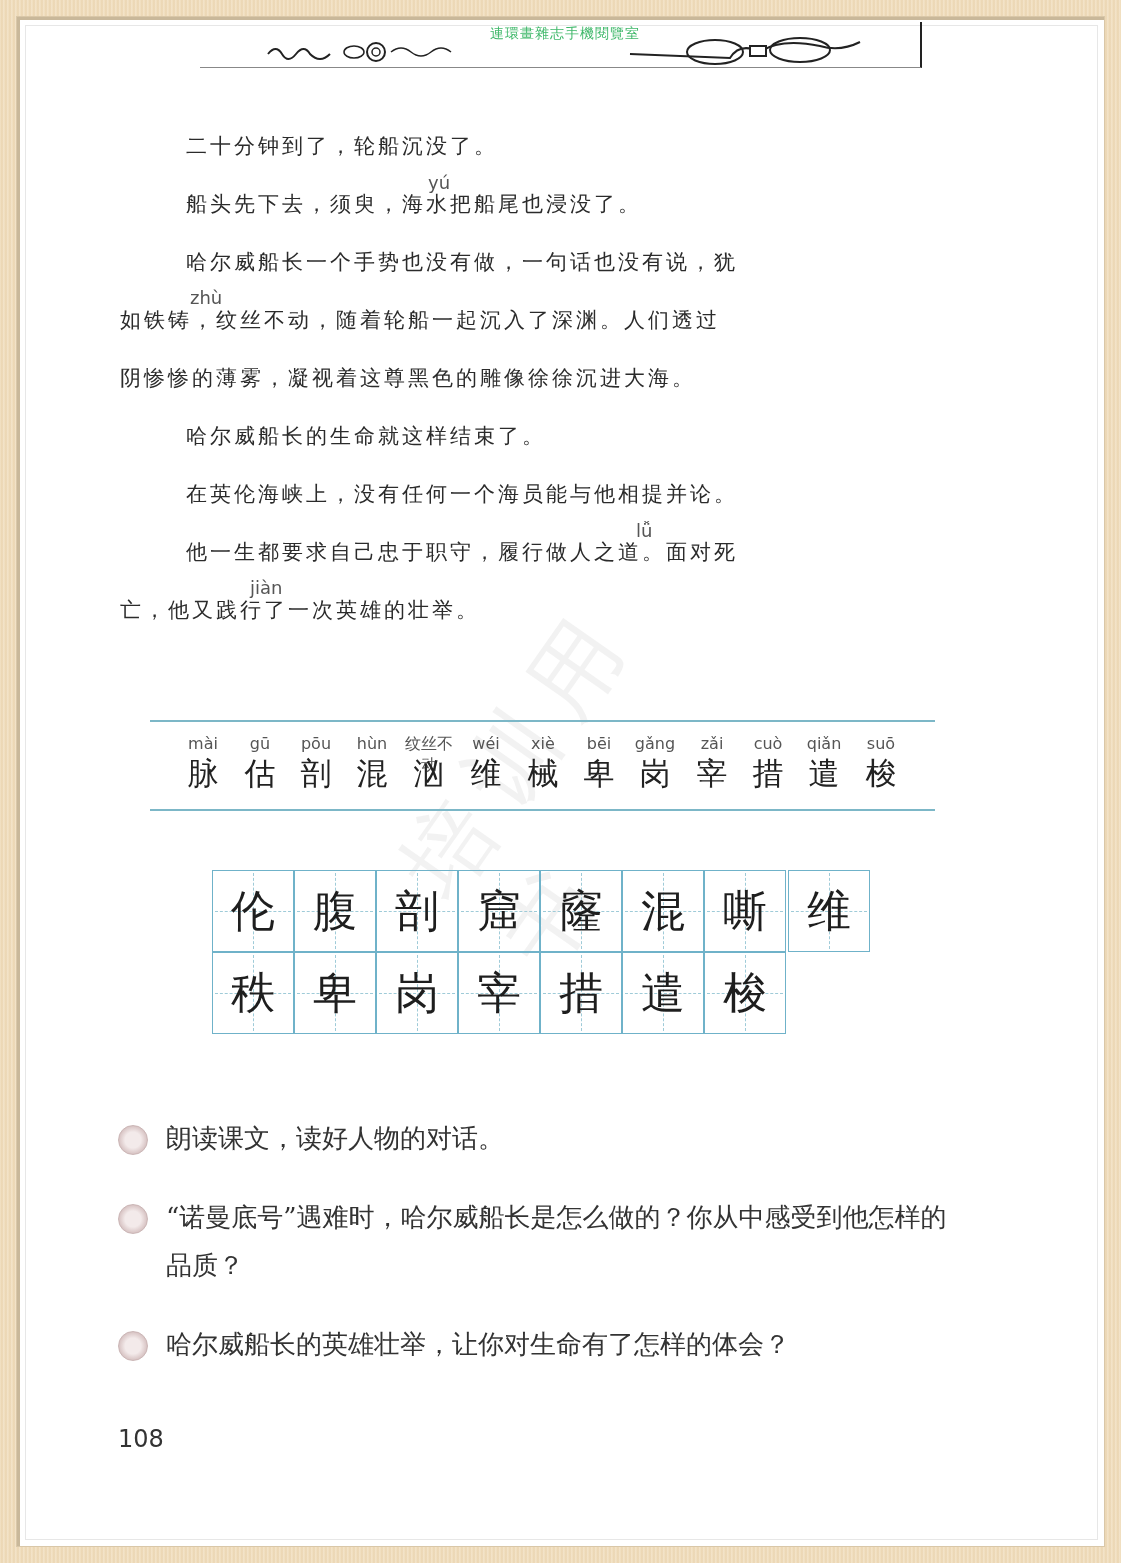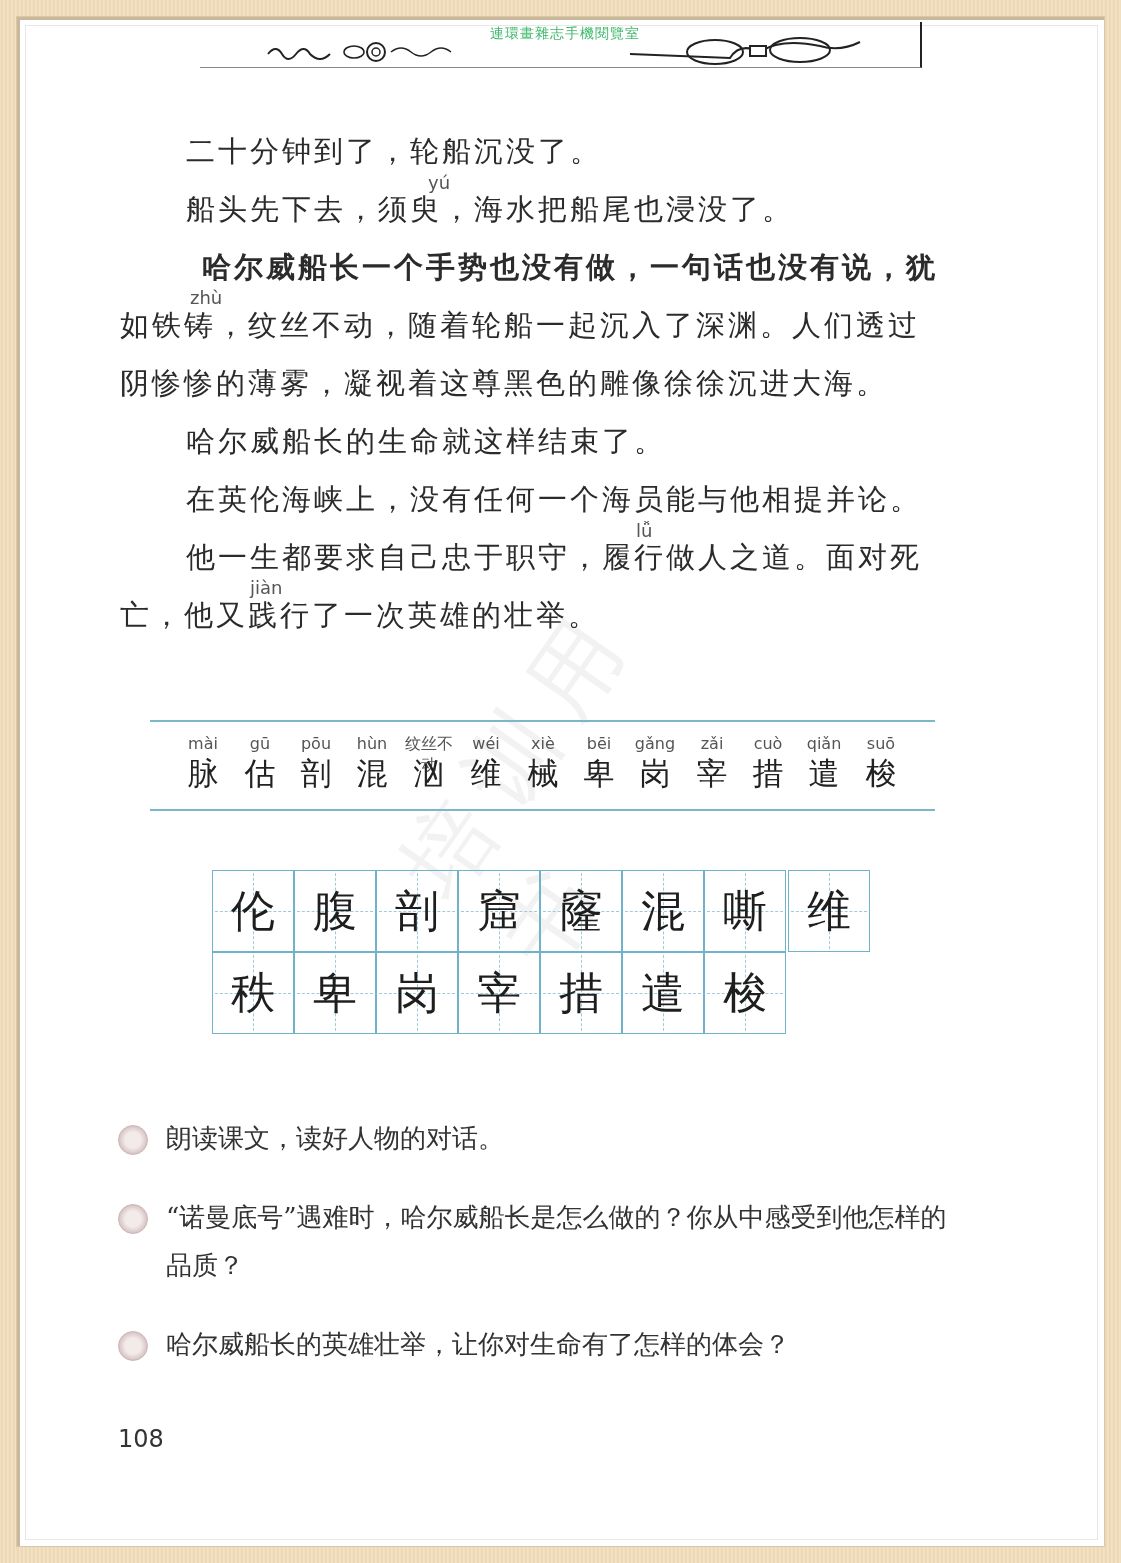--- a/index.html
+++ b/index.html
@@ -34,21 +34,21 @@
   }
   .banner .vine {
     position: absolute; left: 66px; top: 20px; width: 260px; height: 20px;
   }
   .banner .bow {
     position: absolute; left: 420px; top: 10px; width: 260px; height: 34px;
   }
   
   .para {
     position: absolute; left: 120px; width: 850px;
-    font-size: 29px; letter-spacing: 3px; white-space: nowrap;
+    font-size: 21px; letter-spacing: 3px; white-space: nowrap;
     color: #2b2b2b;
   }
   .ruby {
     position: absolute; font-family: "DejaVu Sans", sans-serif; font-size: 18px; color: #555;
     letter-spacing: 0;
   }
   
   .band-line {
     position: absolute; left: 150px; width: 785px; height: 2px; background: #7cb7c7;
   }
@@ -119,21 +119,21 @@
   </svg>
 </div>
 
 <div class="watermark">培训用书</div>
 
 <div class="para" style="top:132px; left:186px;">二十分钟到了，轮船沉没了。</div>
 
 <div class="ruby" style="top:172px; left:428px;">yú</div>
 <div class="para" style="top:190px; left:186px;">船头先下去，须臾，海水把船尾也浸没了。</div>
 
-<div class="para" style="top:248px; left:202px;font-weight:bold;">哈尔威船长一个手势也没有做，一句话也没有说，犹</div>
+<div class="para" style="top:248px; left:186px;">哈尔威船长一个手势也没有做，一句话也没有说，犹</div>
 <div class="ruby" style="top:287px; left:190px;">zhù</div>
 <div class="para" style="top:306px;">如铁铸，纹丝不动，随着轮船一起沉入了深渊。人们透过</div>
 <div class="para" style="top:364px;">阴惨惨的薄雾，凝视着这尊黑色的雕像徐徐沉进大海。</div>
 
 <div class="para" style="top:422px; left:186px;">哈尔威船长的生命就这样结束了。</div>
 
 <div class="para" style="top:480px; left:186px;">在英伦海峡上，没有任何一个海员能与他相提并论。</div>
 
 <div class="ruby" style="top:520px; left:636px;">lǚ</div>
 <div class="para" style="top:538px; left:186px;">他一生都要求自己忠于职守，履行做人之道。面对死</div>

